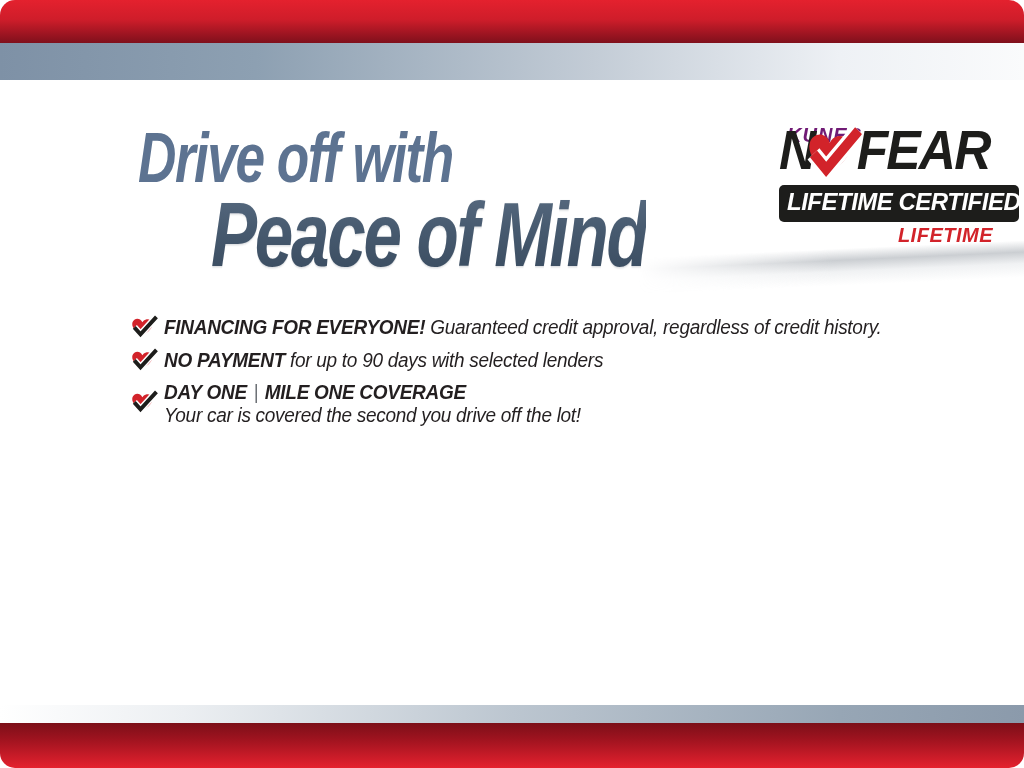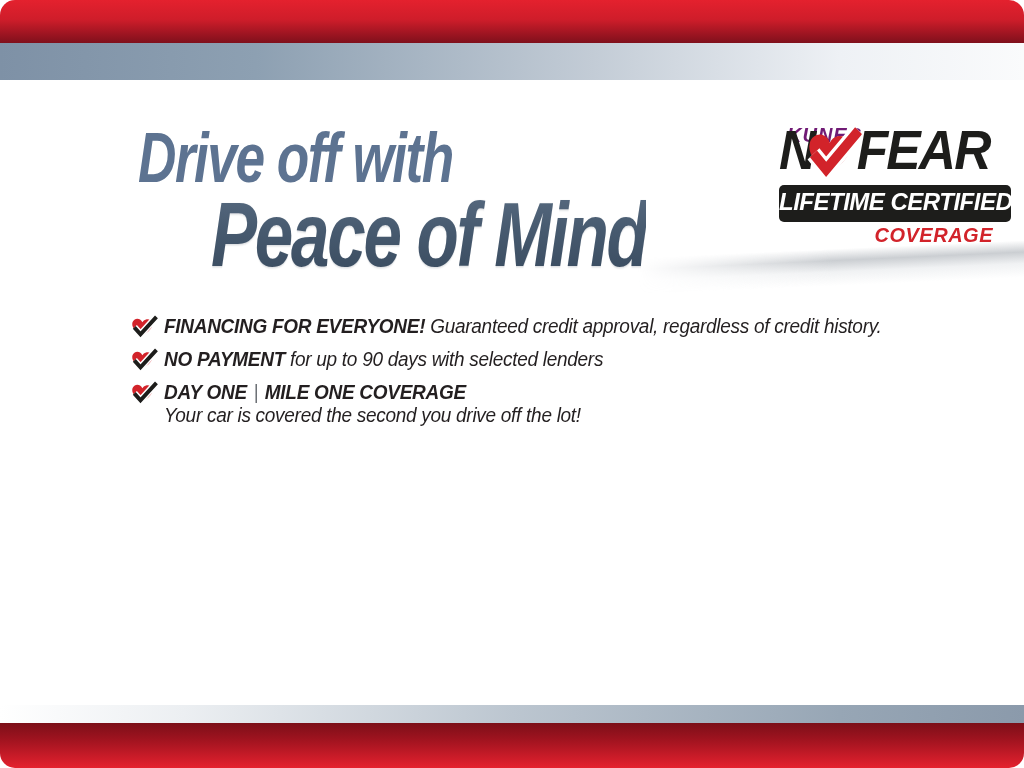--- a/index.html
+++ b/index.html
@@ -44,29 +44,29 @@
   }
   .logo .nofear{
     position:absolute;left:0;top:10px;display:flex;align-items:flex-end;
     font-size:56px;font-weight:bold;font-style:italic;color:#1d1d1b;
     letter-spacing:-2px;line-height:1;transform:scaleX(0.92);transform-origin:left bottom;white-space:nowrap;
   }
   .logo .heart-big{margin:0 -6px -3px -10px;position:relative;z-index:2;}
   .logo .lifetime{
     position:absolute;left:0;top:73px;width:232px;height:37px;background:#1d1d1b;border-radius:5px;
     color:#ffffff;font-size:24px;font-weight:bold;font-style:italic;text-align:left;line-height:33px;
-    letter-spacing:-0.5px;white-space:nowrap;
+    letter-spacing:-0.5px;white-space:nowrap;padding-left:8px;
   }
   .logo .vehicles{
     position:absolute;right:18px;top:112px;font-size:20px;font-weight:bold;font-style:italic;
     color:#d2232a;letter-spacing:0.5px;white-space:nowrap;
   }
   
   .benefits{position:absolute;left:130px;top:310px;width:820px;}
-  .benefit-row{display:flex;align-items:flex-start;min-height:32px;}
+  .benefit-row{display:flex;align-items:center;min-height:32px;}
   .benefit-icon{flex:0 0 34px;padding-top:5px;}
   .benefit-text{
     font-size:20px;font-style:italic;color:#231f20;line-height:32px;white-space:nowrap;
     letter-spacing:-0.3px;transform:scaleX(0.95);transform-origin:left top;
   }
   .benefit-text .b{font-weight:bold;}
   .benefit-text .sep{font-weight:normal;color:#6d7176;margin:0 7px;}
   .benefit-sub{line-height:22px;font-weight:normal;margin-top:-4px;}
 </style>
 </head>
@@ -86,21 +86,21 @@
     <div class="nofear">
       <span>N</span>
       <svg class="heart-big" width="62" height="56" viewBox="0 0 36 30">
         <path d="M14.8 27.2 C 5.6 20.4, 1.6 14.2, 3.2 9.0 C 4.5 4.8, 9.4 3.0, 12.9 5.3 C 14.3 6.2, 15.3 7.6, 15.8 9.0 C 16.8 7.2, 18.5 5.8, 20.6 5.3 C 24.6 4.4, 28.2 6.7, 28.8 10.6 C 29.5 15.2, 24.6 21.0, 14.8 27.2 Z" fill="#d2232a"></path>
         <path d="M5.5 15.5 L13.5 24.5 L34 2" stroke="#ffffff" stroke-width="10" fill="none"></path>
         <path d="M5.5 15.5 L13.5 24.5 L34 2" stroke="#d2232a" stroke-width="6" fill="none"></path>
       </svg>
       <span>FEAR</span>
     </div>
     <div class="lifetime">LIFETIME CERTIFIED</div>
-    <div class="vehicles">COVERAGE</div>
+    <div class="vehicles">LIFETIME</div>
   </div>
 
   <div class="benefits" id="benefits">
       <div class="benefit-row">
         <span class="benefit-icon"><svg width="28" height="24" viewBox="0 0 36 30">
             <path d="M14.8 27.2 C 5.6 20.4, 1.6 14.2, 3.2 9.0 C 4.5 4.8, 9.4 3.0, 12.9 5.3 C 14.3 6.2, 15.3 7.6, 15.8 9.0 C 16.8 7.2, 18.5 5.8, 20.6 5.3 C 24.6 4.4, 28.2 6.7, 28.8 10.6 C 29.5 15.2, 24.6 21.0, 14.8 27.2 Z" fill="#d2232a"></path>
             <path d="M5.5 15.5 L13.5 24.5 L34 2" stroke="#ffffff" stroke-width="9" fill="none"></path>
             <path d="M5.5 15.5 L13.5 24.5 L34 2" stroke="#1d1d1b" stroke-width="5" fill="none"></path>
           </svg></span>
         <div class="benefit-text">

